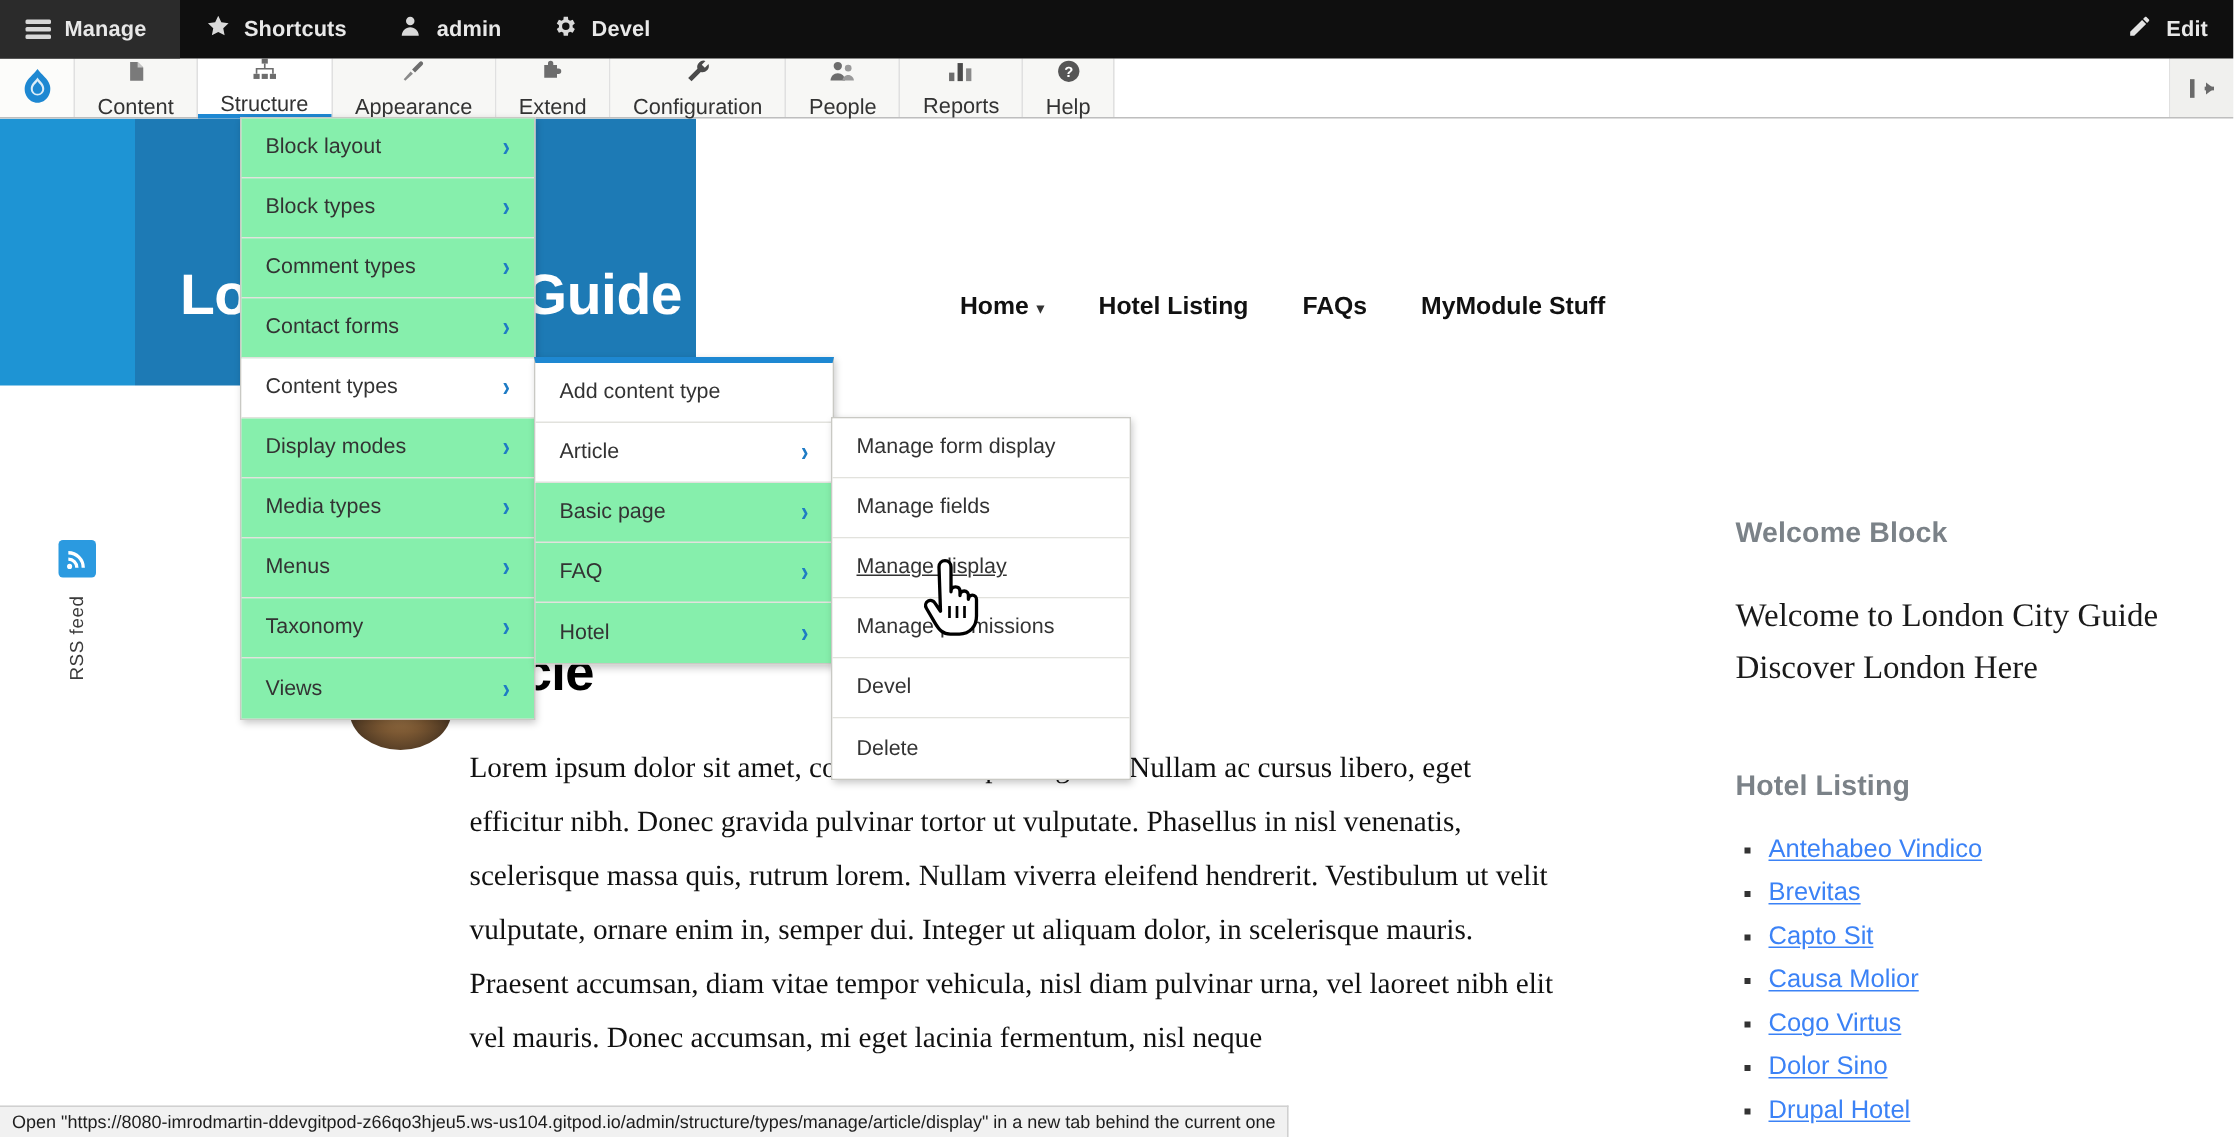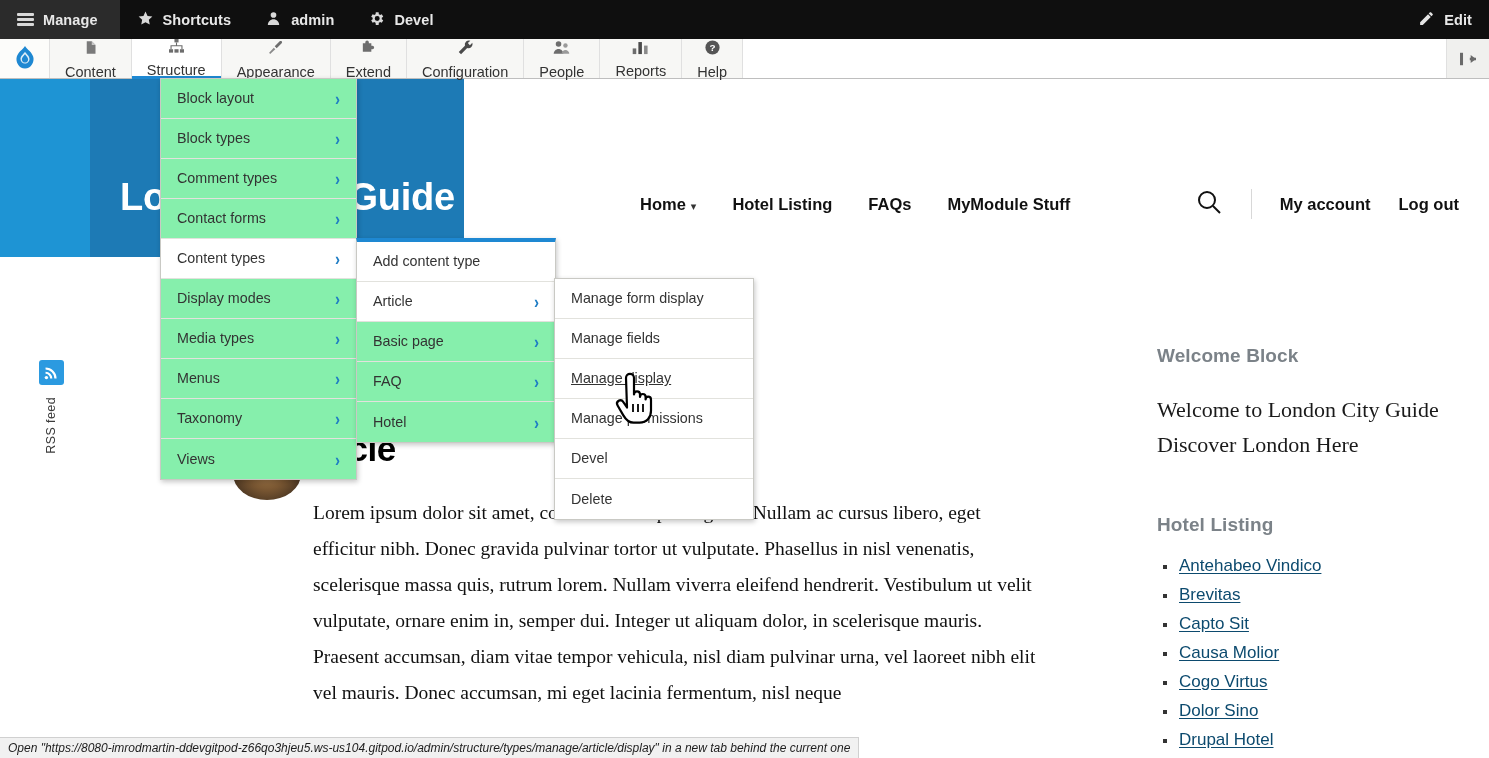--- a/index.html
+++ b/index.html
@@ -154,34 +154,34 @@
     line-height: 1.6; color: #1a1a1a; margin-top: 25px;
   }
   .side-h2 { margin-top: 52px; }
   .hotel-list { list-style: none; margin-top: 16px; }
   .hotel-list li { position: relative; padding-left: 22px; margin-bottom: 9px; }
   .hotel-list li::before {
     content: ""; position: absolute; left: 6px; top: 9px;
     width: 4px; height: 4px; background: #333; border-radius: 0;
   }
   .hotel-link {
-    font-size: 17px; color: #0c4a6e; text-decoration: underline;
+    font-size: 17px; color: #3b82f6; text-decoration: underline;
     text-underline-offset: 2px;
   }
 
   
   .cursor { position: absolute; left: 612px; top: 372px; z-index: 90; pointer-events: none; }
 
   
   .statusbar {
     position: absolute; left: 0; bottom: 0; height: 21px;
     background: #f1f1f1; border-top: 1px solid #d0d0d0; border-right: 1px solid #d0d0d0;
     display: flex; align-items: center; padding: 0 8px;
     font-size: 12px; color: #1d1d1d; z-index: 95;
-    max-width: 930px; white-space: nowrap; overflow: hidden; font-style: italic;
+    max-width: 930px; white-space: nowrap; overflow: hidden;
   }
 </style>
 </head>
 <body>
 
 <div id="root">
 
   <div class="admin-bar">
     <div class="ab-item manage">
       <span class="hamburger">
@@ -338,31 +338,20 @@
 
   <div class="site-nav">
     <span class="nav-link">
       <span>Home</span><span class="caret">▾</span>
     </span>
     <span class="nav-link">Hotel Listing</span>
     <span class="nav-link">FAQs</span>
     <span class="nav-link">MyModule Stuff</span>
   </div>
 
-  <div class="nav-right">
-    <span>
-      <svg width="28" height="28" viewBox="0 0 28 28">
-          <circle cx="12" cy="12" r="8" stroke="#111" stroke-width="2" fill="none"></circle>
-          <line x1="18" y1="18" x2="25" y2="25" stroke="#111" stroke-width="2"></line>
-        </svg>
-    </span>
-    <span class="nav-divider"></span>
-    <span class="nav-link">My account</span>
-    <span class="nav-link">Log out</span>
-  </div>
 
   <div class="rss">
     <span class="rss-icon">
       <svg width="17" height="17" viewBox="0 0 20 20">
           <circle cx="4" cy="16" r="2" fill="#fff"></circle>
           <path d="M3 9a8 8 0 018 8h-2.6A5.4 5.4 0 003 11.6z" fill="#fff"></path>
           <path d="M3 4a13 13 0 0113 13h-2.6A10.4 10.4 0 003 6.6z" fill="#fff"></path>
         </svg>
     </span>
     <span class="rss-label">RSS feed</span>

